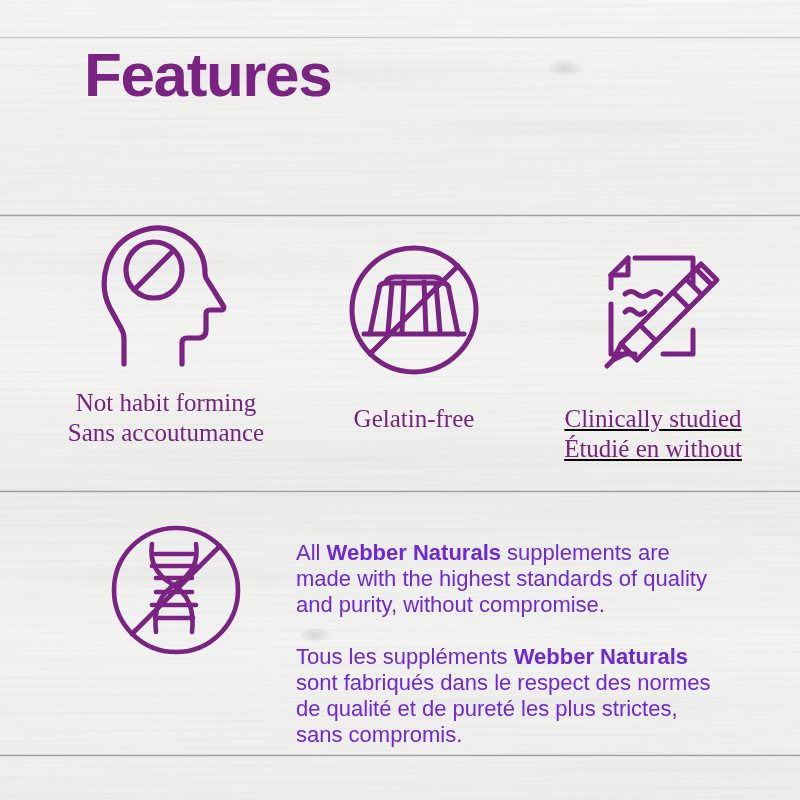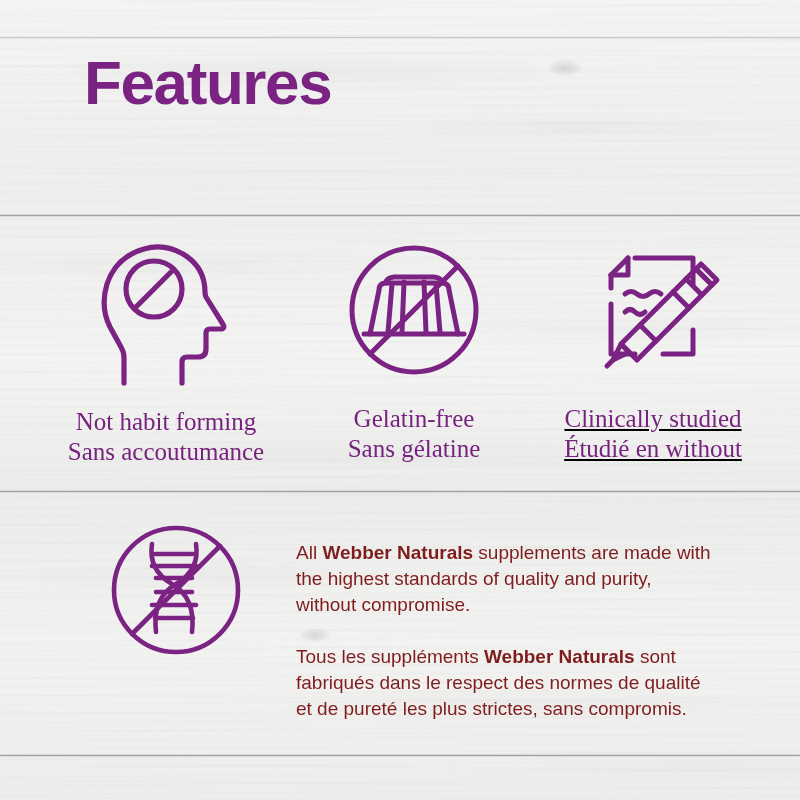--- a/index.html
+++ b/index.html
@@ -73,21 +73,21 @@
   .knot {
     position: absolute;
     border-radius: 50%;
     background: radial-gradient(ellipse at center, rgba(150,150,155,.30), rgba(150,150,155,.10) 55%, rgba(0,0,0,0) 78%);
   }
 
   
   .title-block {
     position: absolute;
     left: 84px;
-    top: 48px;
+    top: 40px;
     width: 660px;
   }
   .title-line {
     color: #7b2382;
     font-family: "Liberation Sans", sans-serif;
     font-weight: 700;
     font-size: 62px;
     line-height: 70px;
     letter-spacing: -1.4px;
     white-space: nowrap;
@@ -107,36 +107,36 @@
     margin-top: 12px;
   }
   .cap-line {
     color: #77227f;
     font-family: "Liberation Serif", serif;
     font-size: 25px;
     line-height: 30px;
     white-space: nowrap;
   }
 
-  #feat-habit   { left: 18px;  top: 235px; width: 296px; }
+  #feat-habit   { left: 18px;  top: 216px; width: 296px; }
   #feat-gelatin { left: 316px; top: 232px; width: 196px; }
   #feat-clinic  { left: 520px; top: 232px; width: 266px; text-decoration: underline; }
   #feat-gmo     { left: 62px;  top: 512px; width: 228px; }
 
   
   .copy-block {
     position: absolute;
     left: 296px;
     top: 540px;
     width: 420px;
   }
   .copy-para {
-    color: #7f1d1d;
+    color: #6d28d9;
     font-family: "Liberation Sans", sans-serif;
-    font-size: 19px;
+    font-size: 22px;
     line-height: 26px;
     margin: 0 0 26px 0;
   }
   .copy-para:last-child { margin-bottom: 8px; }
   .copy-para b { font-weight: 700; }
 </style>
 </head>
 <body>
 
 <div id="page">
@@ -180,21 +180,20 @@
         <line x1="30" y1="102" x2="130" y2="102"></line>
 
         <path d="M58 52 L54 100"></path>
         <path d="M70 50 L68 100"></path>
         <path d="M90 50 L92 100"></path>
         <path d="M102 52 L106 100"></path>
       </svg>
     </div>
     <div class="caption">
       <div class="cap-line">Gelatin-free</div>
-      <div class="cap-line">Sans gélatine</div>
     </div>
   </div>
 
   <div class="feature" id="feat-clinic">
     <div class="icon-wrap">
       <svg width="160" height="160" viewBox="0 0 160 160" fill="none" stroke="#7b2382" stroke-width="5" stroke-linecap="round" stroke-linejoin="round">
 
         <path d="M38 43 L38 56"></path>
         <path d="M38 43 L55 26"></path>
         <path d="M38 43 L55 43 L55 26"></path>

